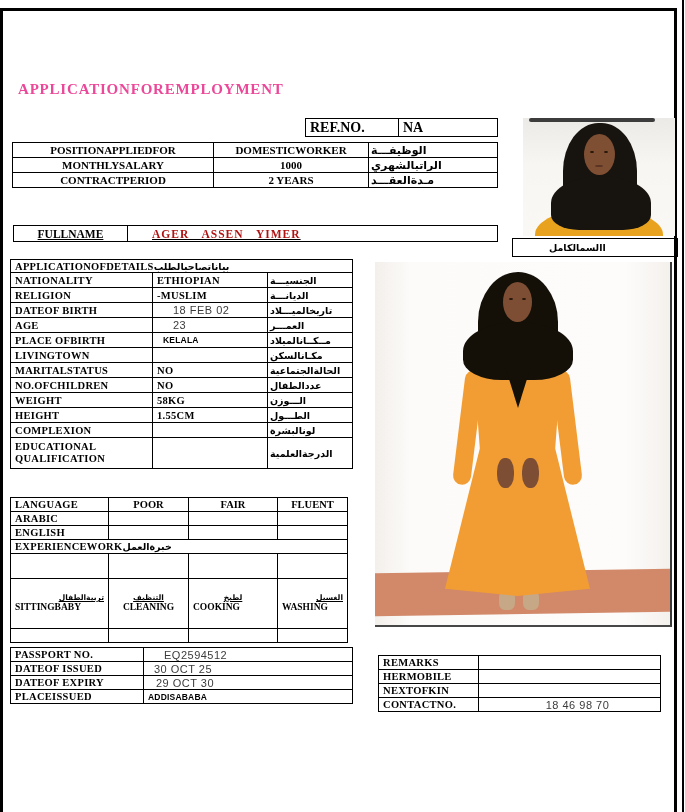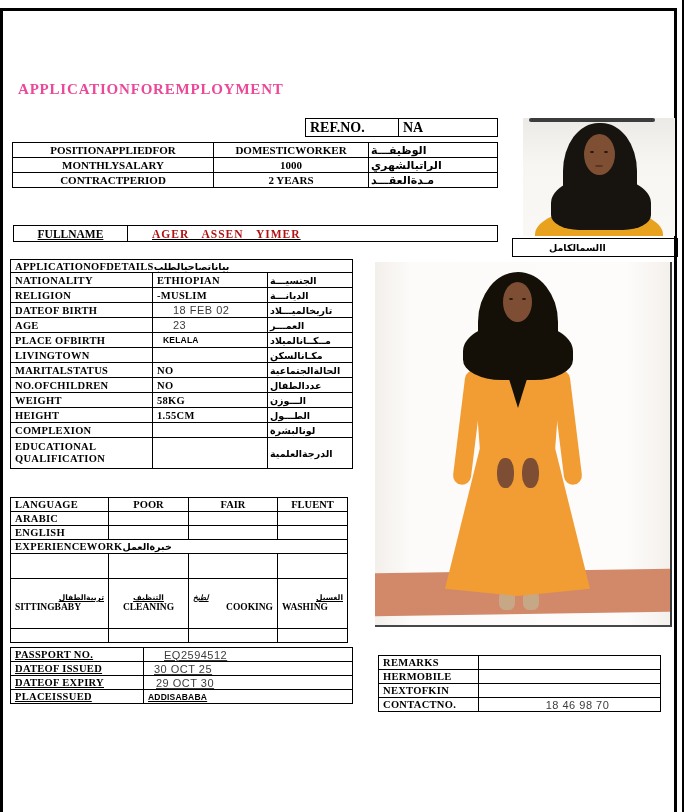--- a/index.html
+++ b/index.html
@@ -48,21 +48,21 @@
   .det-head td{height:12px;margin-top:29px;}
   .h-edu td{height:30px;}
   .lang-table{left:10px;top:497px;width:337px;}
   .lang-table td{height:13px;}
   .row-empty-big td{height:24px;}
   .row-skills td{height:25px;white-space:normal;vertical-align:middle;padding:12px 4px;}
   .skill-ar{display:block;font-family:"DejaVu Sans", sans-serif;direction:rtl;
     font-size:7.5px;font-weight:bold;line-height:1.2;text-decoration:underline;}
   .skill-en{display:block;font-size:9.5px;font-weight:bold;line-height:1.25;}
   .pass-table{left:10px;top:647px;width:342px;}
-  .pass-table td{height:13px;text-decoration:underline;}
+  .pass-table td{height:13px;}
   .rem-table{left:378px;top:655px;width:282px;}
   .rem-table td{height:13px;}
   .contact-val{text-align:center;}
 
   
   .photo-small{position:absolute;left:523px;top:118px;width:152px;height:118px;
     background:linear-gradient(180deg,#eceae7 0%,#f8f6f3 40%,#faf8f5 100%);overflow:hidden;}
   .ps-streak{position:absolute;left:6px;top:0;width:126px;height:4px;background:#1d1d1d;opacity:.85;border-radius:2px;}
   .ps-hijab{position:absolute;left:40px;top:5px;width:74px;height:100px;background:#17130f;border-radius:48% 48% 38% 38%;}
   .ps-top{position:absolute;left:12px;bottom:0;width:128px;height:27px;background:#e9a21e;border-radius:45% 45% 0 0/95% 95% 0 0;}
@@ -300,22 +300,22 @@
   <tr class="row-skills">
     <td>
       <span class="skill-ar">تربيةالطفال</span>
       <span class="skill-en">SITTINGBABY</span>
     </td>
     <td class="ctr">
       <span class="skill-ar" style="text-align:center;">التنظيف</span>
       <span class="skill-en" style="text-align:center;">CLEANING</span>
     </td>
     <td class="ctr">
-      <span class="skill-ar" style="text-align:left;font-style:italic;">لطبخ</span>
-      <span class="skill-en" style="text-align:right;">COOKING</span>
+      <span class="skill-ar" style="text-align:center;">لطبخ</span>
+      <span class="skill-en" style="text-align:left;">COOKING</span>
     </td>
     <td>
       <span class="skill-ar">الغسيل</span>
       <span class="skill-en">WASHING</span>
     </td>
   </tr>
   <tr>
     <td></td>
         <td></td>
     <td></td>

